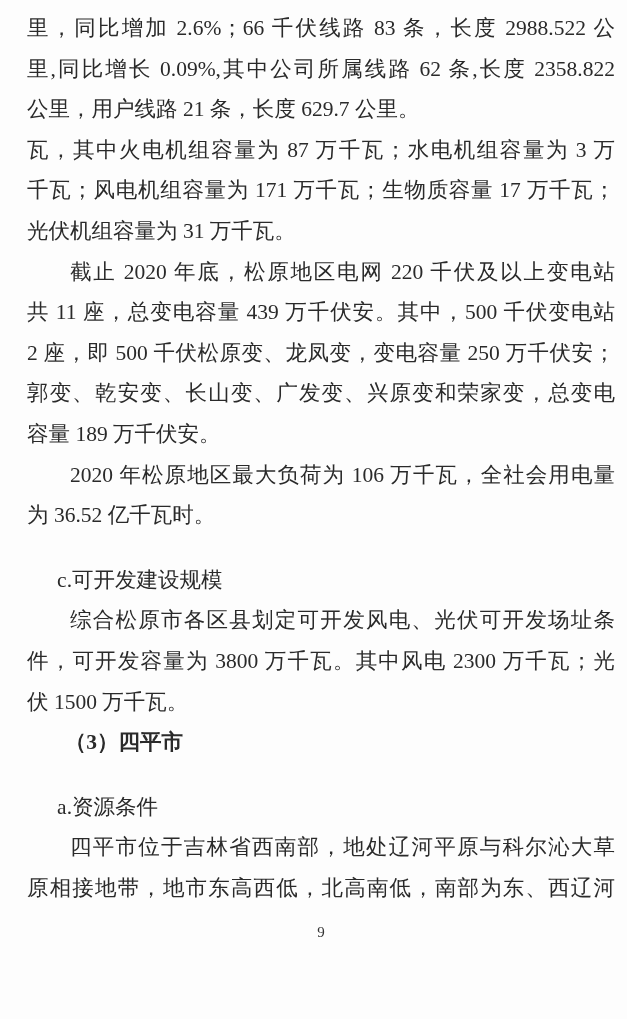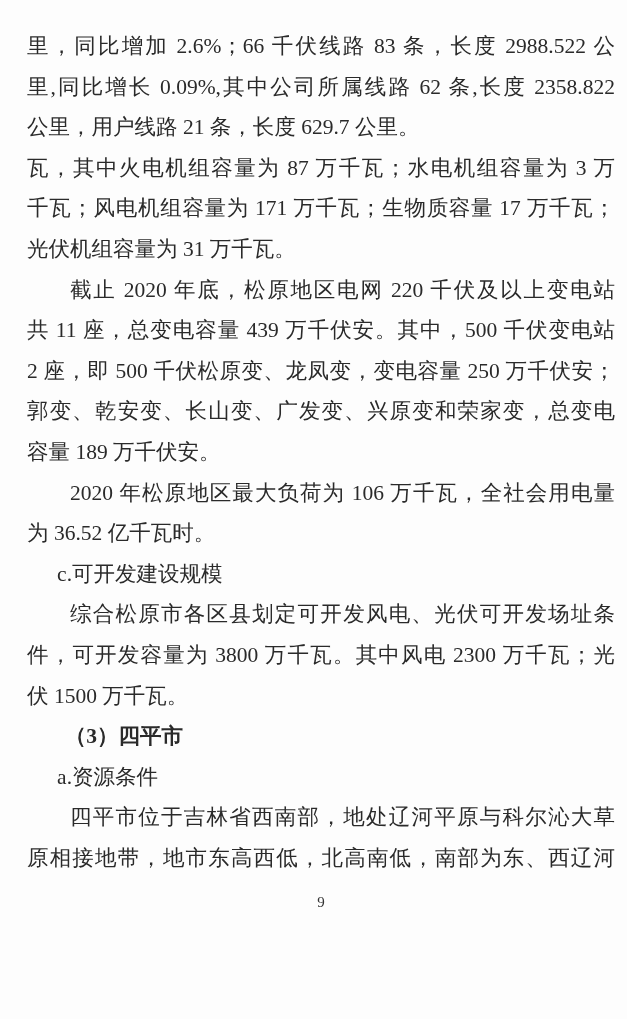--- a/index.html
+++ b/index.html
@@ -11,21 +11,21 @@
     height: 1019px;
     background: #fdfdfd;
     overflow: hidden;
     font-family: "Liberation Serif", "DejaVu Serif", serif;
     color: #2a2a2a;
   }
   .page {
     box-sizing: border-box;
     width: 627px;
     height: 1019px;
-    padding: 26px 12px 0 27px;
+    padding: 8px 12px 0 27px;
     background: #fdfdfd;
   }
   .textblock {
     font-size: 21.5px;
     line-height: 40.6px;
   }
   .line {
     height: 40.6px;
     white-space: normal;
     overflow: hidden;
@@ -35,21 +35,21 @@
     text-align: justify;
     text-align-last: justify;
     text-justify: inter-character;
   }
   
   .end {
     text-align: left;
     text-align-last: left;
   }
   .indent    { text-indent: 2em; }     
-  .indent-sm { text-indent: 1.4em; }   
+  .indent-sm { text-indent: 1.4em; margin-top: 24px; }   
   .indent-h  { text-indent: 1.75em; text-align: center; }  
   .bold      { font-weight: bold; }
   .page-number {
     margin-top: 15px;
     text-align: center;
     font-size: 15px;
     line-height: 18px;
     color: #333;
   }
 </style>

